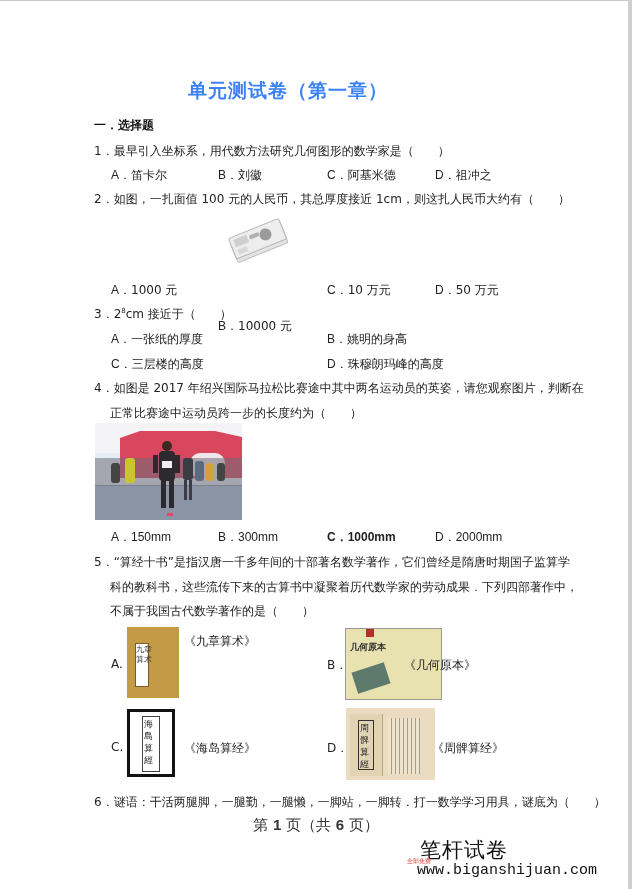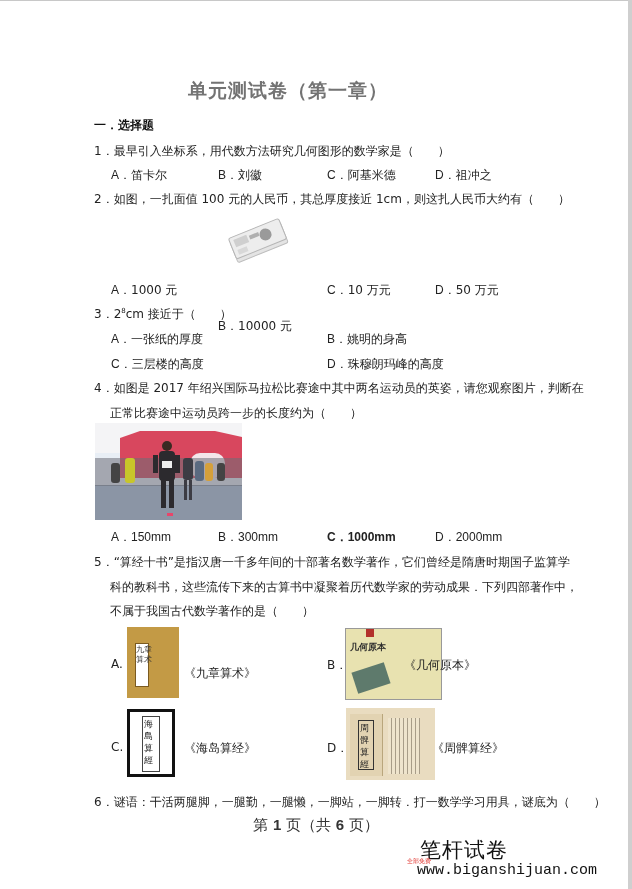--- a/index.html
+++ b/index.html
@@ -1,21 +1,21 @@
 <!DOCTYPE html>
 <html><head>
 <meta charset="utf-8">
 <style>
   html, body { margin:0; padding:0; }
   body { width:632px; height:889px; background:#ffffff; position:relative; overflow:hidden;
          font-family:"DejaVu Sans", sans-serif; color:#222; }
   .frame-top { position:absolute; left:0; top:0; width:632px; height:1px; background:#c8c8c8; }
   .frame-right { position:absolute; right:0; top:0; width:4px; height:889px; background:#cfcfcf; }
   .abs { position:absolute; white-space:nowrap; }
-  .title { left:0; width:576px; top:78px; text-align:center; font-size:19px; font-weight:bold; color:#737373; letter-spacing:1px; }
+  .title { left:0; width:576px; top:78px; text-align:center; font-size:19px; font-weight:bold; color:#3b82f6; letter-spacing:1px; }
   .section { left:94px; top:117px; font-size:12px; font-weight:bold; color:#111; }
   .q { font-size:12px; color:#222; }
   .opt { font-size:12px; color:#222; }
   .opt .lbl { font-family:"Liberation Sans", sans-serif; }
   sup { font-size:7px; }
   
   .money { left:225px; top:214px; width:64px; height:52px; }
   .marathon { left:95px; top:423px; width:147px; height:97px; overflow:hidden; }
   .footer { left:0; width:632px; top:816px; text-align:center; font-size:15px; color:#333; }
   .footer b { font-family:"Liberation Sans", sans-serif; }
@@ -111,21 +111,21 @@
   <span>5．</span><span>“算经十书”是指汉唐一千多年间的十部著名数学著作，它们曾经是隋唐时期国子监算学</span>
 </div>
 <div class="abs q" style="left:110px;top:579px;">科的教科书，这些流传下来的古算书中凝聚着历代数学家的劳动成果．下列四部著作中，</div>
 <div class="abs q" style="left:110px;top:603px;">不属于我国古代数学著作的是（　　）</div>
 
 <div class="abs opt" style="left:111px;top:657px;">A.</div>
 <div class="abs" style="left:127px;top:627px;width:52px;height:71px;background:#c39a45;">
   <div style="position:absolute;left:8px;top:16px;width:12px;height:42px;background:#fff;border:1px solid #7a5a20;"></div>
   <div style="position:absolute;left:9px;top:18px;width:20px;font-size:8px;line-height:10px;color:#333;white-space:normal;word-break:break-all;">九章算术</div>
 </div>
-<div class="abs opt" style="left:184px;top:665px;">《九章算术》</div>
+<div class="abs opt" style="left:184px;top:633px;">《九章算术》</div>
 
 <div class="abs opt" style="left:327px;top:657px;">B．</div>
 <div class="abs" style="left:345px;top:628px;width:52px;height:70px;background:#e8e2b0;border:1px solid #999;padding-left:43px;">
   <div style="position:absolute;left:20px;top:0;width:8px;height:8px;background:#b2302a;"></div>
   <div style="position:absolute;left:4px;top:12px;font-size:9px;font-weight:bold;color:#2a2a2a;">几何原本</div>
   <div style="position:absolute;left:8px;top:38px;width:34px;height:22px;background:#5e7a6c;transform:rotate(-18deg);"></div>
 </div>
 <div class="abs opt" style="left:404px;top:657px;">《几何原本》</div>
 
 <div class="abs opt" style="left:111px;top:740px;">C.</div>

